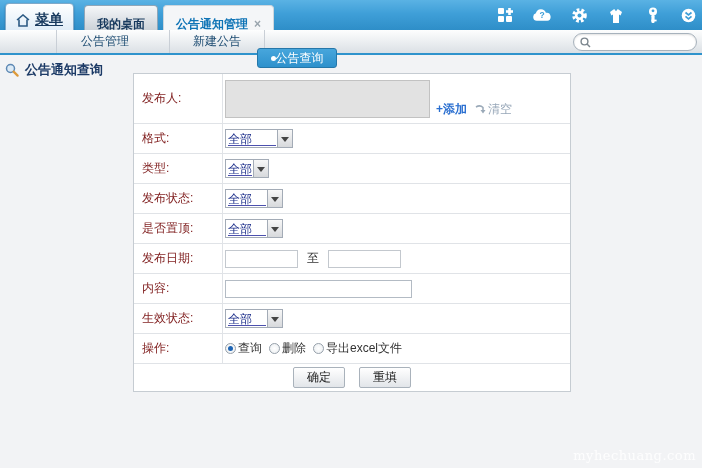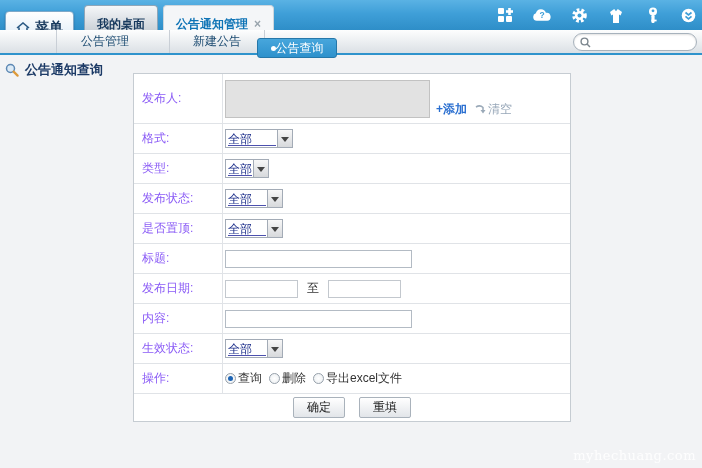--- a/index.html
+++ b/index.html
@@ -10,21 +10,21 @@
     font-family:"Liberation Sans","DejaVu Sans",sans-serif;
     font-size:12px; color:#333;
   }
 
   
   .topbar {
     position:absolute; left:0; top:0; width:702px; height:30px;
     background:linear-gradient(#5ab2e4 0%, #3f9fd8 45%, #2e8ec8 100%);
   }
   .menu-btn {
-    position:absolute; left:5px; top:11px; height:25px; padding:16px 10px;
+    position:absolute; left:5px; top:3px; height:25px; padding:16px 10px;
     display:flex; align-items:center; gap:5px;
     background:linear-gradient(#ffffff, #d9e9f6);
     border:1px solid #7fa9c9; border-radius:4px;
     box-shadow:0 1px 2px rgba(0,40,80,.35);
     color:#17395d; font-weight:bold; font-size:14px; cursor:pointer;text-decoration:underline;
   }
   .tab {
     position:absolute; top:5px; height:25px; line-height:24px;
     padding:6px 12px; border-radius:4px 4px 0 0;
     font-weight:bold; font-size:12px; cursor:pointer;
@@ -54,21 +54,21 @@
     border-bottom:2px solid #2f93cc;
   }
   .nav-item {
     position:absolute; top:0; height:23px; line-height:23px; text-align:center;
     color:#1b4a70; cursor:pointer;
     border-left:1px solid #c9cfd6; border-right:1px solid #c9cfd6;font-family:Liberation Serif, serif;
   }
   .nav-item.n1 { left:56px; width:97px; border-right:none; }
   .nav-item.n2 { left:169px; width:96px; }
   .nav-active {
-    position:absolute; left:257px; top:8px; width:80px; height:20px;
+    position:absolute; left:257px; top:18px; width:80px; height:20px;
     display:flex; align-items:center; justify-content:center; 
     background:linear-gradient(#47a6dc, #2e91cc);
     border:1px solid #2577a9; border-radius:3px;
     color:#fff; cursor:pointer;
   }
   .nav-active .dot { width:5px; height:5px; border-radius:50%; background:#fff; }
   .searchbox {
     position:absolute; left:573px; top:3px; width:124px; height:18px;
     background:#fff; border:1px solid #a7b2bc; border-radius:9px;
     display:flex; align-items:center; padding:0 6px;
@@ -87,21 +87,21 @@
   .ftable {
     position:absolute; left:133px; top:73px; width:438px;
     background:#fff; border:1px solid #c6ccd2;
   }
   .frow { display:flex; align-items:center; min-height:30px; border-bottom:1px solid #e0e3e7; }
   .frow:last-child { border-bottom:none; }
   .frow.publisher { min-height:50px; }
   .flabel {
     width:89px; flex:0 0 89px; align-self:stretch;
     display:flex; align-items:center; padding-left:8px;
-    border-right:1px solid #e0e3e7; color:#8b5cf6;
+    border-right:1px solid #e0e3e7; color:#7f1d1d;
   }
   .ffield { flex:1; display:flex; align-items:flex-start; padding-left:2px; }
 
   .gray-box {
     width:205px; height:38px; background:#e2e2e2;
     border:1px solid #c2c2c2; margin:5px 6px 5px 0;
   }
   .pub-links { display:flex; align-items:flex-end; gap:8px; height:38px; margin-top:5px; }
   .link-add { color:#2a6fd0; cursor:pointer; font-weight:bold; }
   .link-clear { color:#97a7b8; cursor:pointer; display:flex; align-items:center; gap:2px; }
@@ -299,26 +299,20 @@
   <div class="frow">
     <div class="flabel">是否置顶:</div>
     <div class="ffield">
       <div class="sel w58">
         <span class="sel-value">全部</span>
         <span class="sel-arrow"></span>
       </div>
     </div>
   </div>
 
-  <div class="frow">
-    <div class="flabel">标题:</div>
-    <div class="ffield">
-      <input class="tinput wide" type="text" value="" style="">
-    </div>
-  </div>
 
   <div class="frow">
     <div class="flabel">发布日期:</div>
     <div class="ffield">
       <input class="tinput date" type="text" value="" style="">
       <span class="date-to">至</span>
       <input class="tinput date" type="text" value="" style="">
     </div>
   </div>
 

